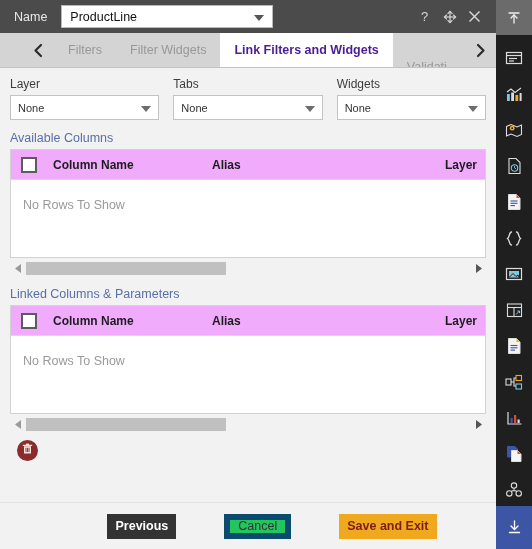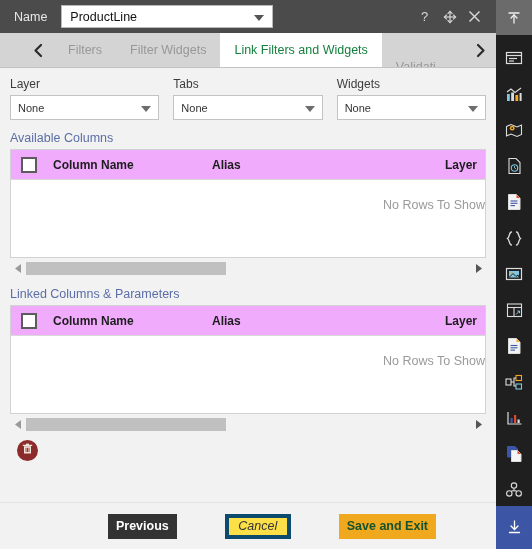--- a/index.html
+++ b/index.html
@@ -123,22 +123,22 @@
     padding: 0 14px;
     font-size: 12.5px;
     color: #989898;
     background: #d4d4d4;
     white-space: nowrap;
     cursor: pointer;
     overflow: hidden;
   }
   .tab.active {
     background: #ffffff;
-    color: #15803d;
-    font-weight: normal;
+    color: #4c1d95;
+    font-weight: bold;
   }
   .tab.clipped {
     flex: 1 1 auto;
     min-width: 0;
     justify-content: flex-start;
     padding-right: 0;
   }
   .tab.clipped span {
     overflow: hidden;
     text-overflow: clip;
@@ -229,24 +229,24 @@
   .col-name { flex: 0 0 175px; padding-left: 16px; box-sizing: border-box; }
   .col-alias { flex: 1 1 auto; }
   .col-layer { flex: 0 0 44px; text-align: right; }
   .grid-body {
     height: 77px;
     position: relative;
     background: #ffffff;
   }
   .no-rows {
     position: absolute;
-    left: 0;
+    left: 12px;
     right: 0;
     top: 18px;
-    text-align: right;
+    text-align: left;
     color: #9a9a9a;
     font-size: 12.5px;
   }
 
   .hscroll {
     height: 16px;
     background: #f2f2f2;
     display: flex;
     align-items: center;
     position: relative;
@@ -305,22 +305,22 @@
     display: inline-flex;
     align-items: center;
     justify-content: center;
     padding: 0 8px;
     cursor: pointer;
     font-family: "Liberation Sans", sans-serif;
     box-sizing: border-box;
     margin-left: 48px;
   }
   .btn-previous { background: #333333; color: #ffffff; font-weight: bold; }
-  .btn-cancel { background: #fde047; color: #333333; border: 4px solid #0c4a6e; font-style: italic; }
-  .btn-save { background: #f0a81e; color: #14532d; font-weight: bold; }
+  .btn-cancel { background: #22c55e; color: #333333; border: 6px solid #0c4a6e; }
+  .btn-save { background: #f0a81e; color: #7f1d1d; font-weight: bold; }
 
   
   .rail {
     position: absolute;
     right: 0;
     top: 0;
     width: 36px;
     height: 549px;
     background: #1f1f1f;
     box-sizing: border-box;

